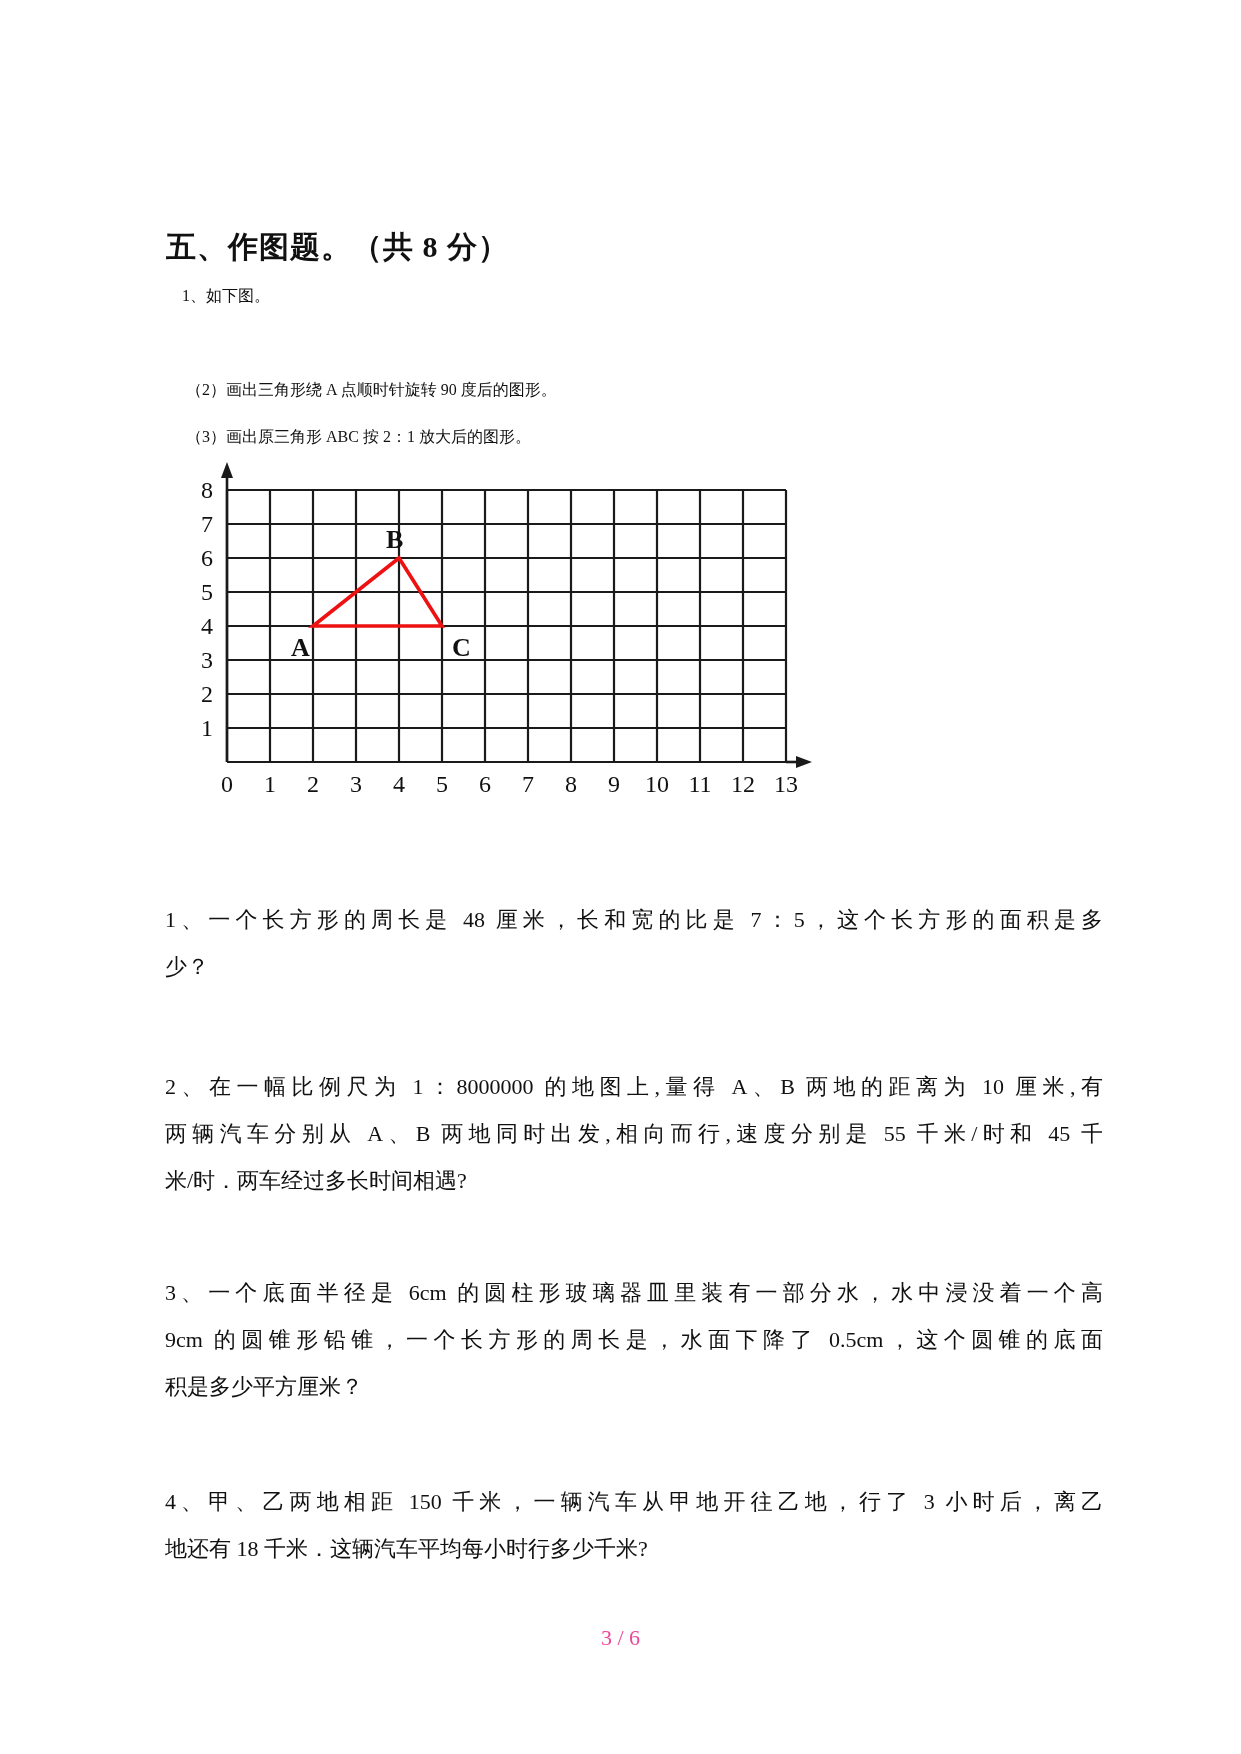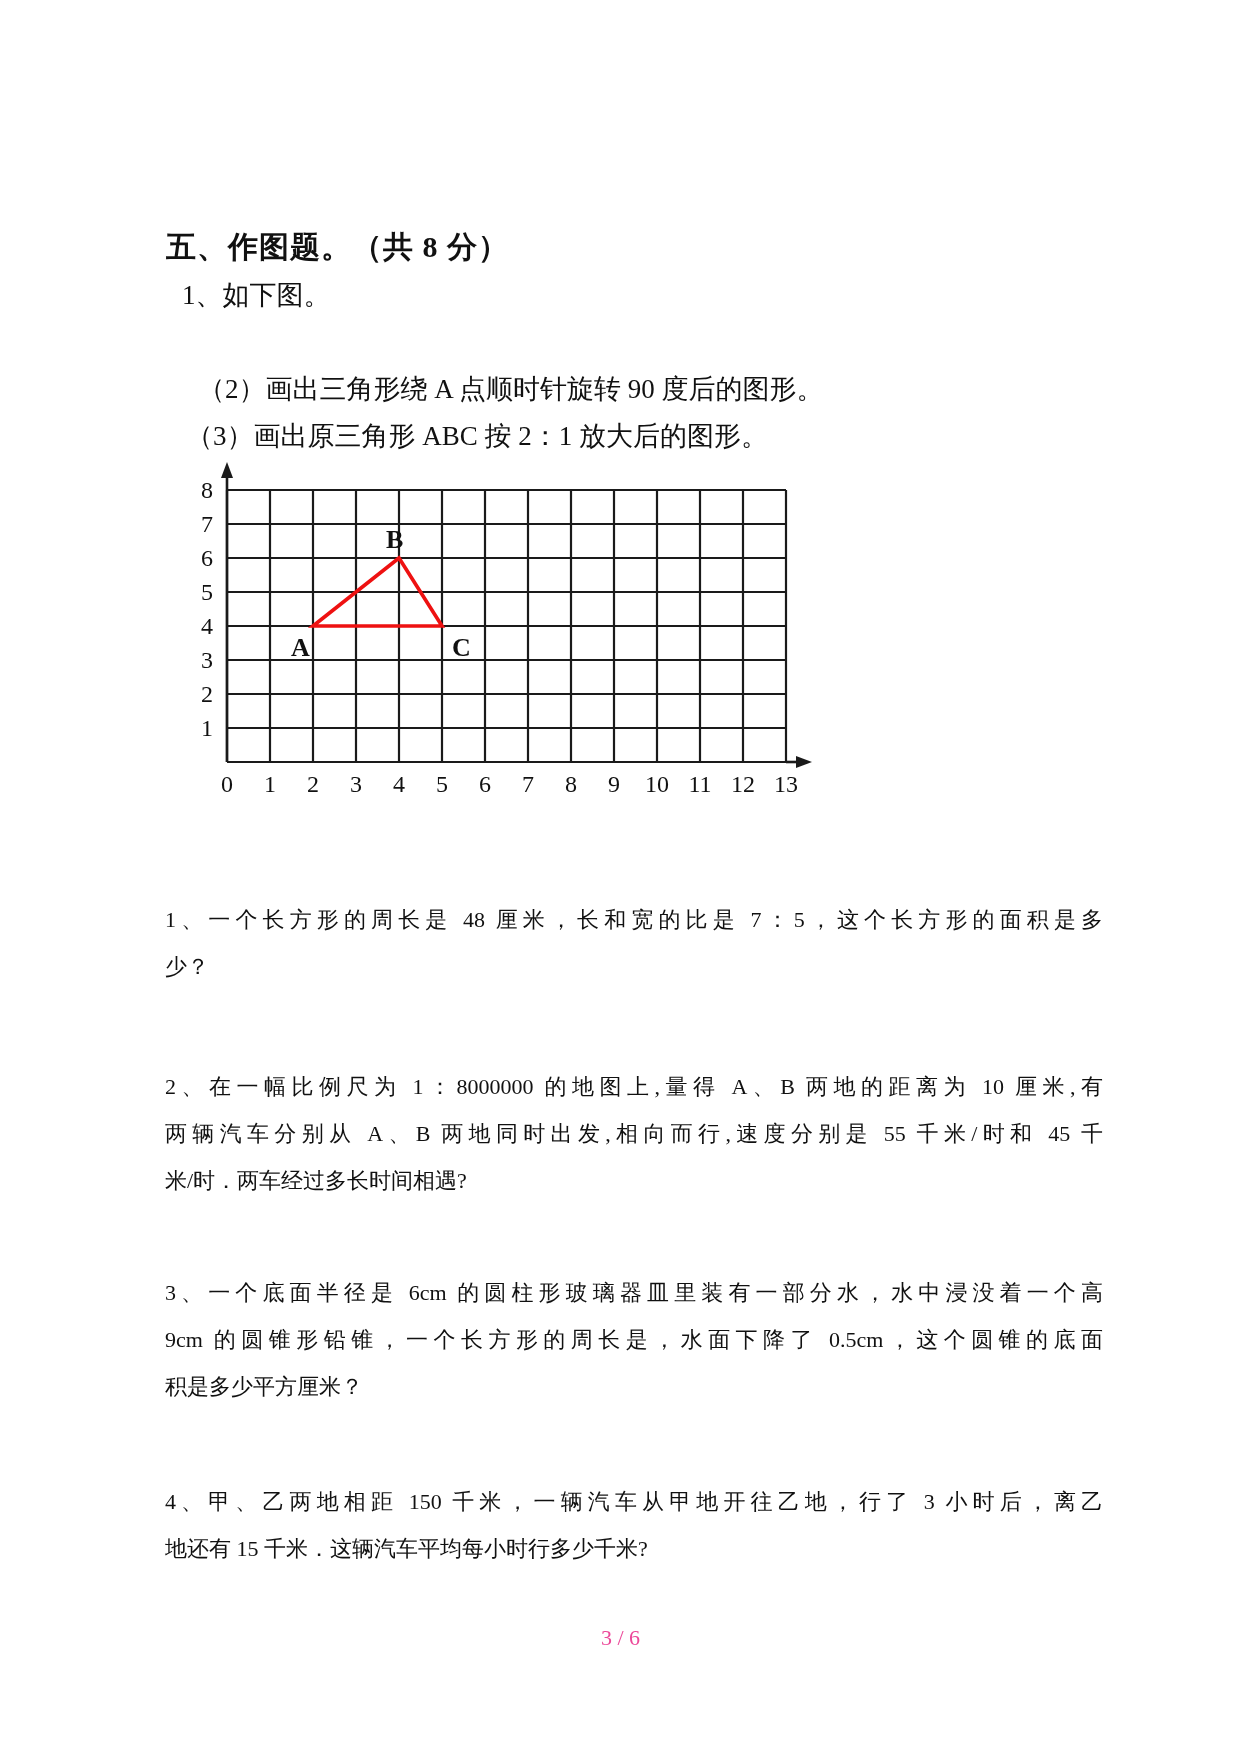--- a/index.html
+++ b/index.html
@@ -17,21 +17,21 @@
     position: absolute;
     left: 166px;
     font-size: 30px;
     font-weight: bold;
     line-height: 40px;
     letter-spacing: 1px;
     white-space: nowrap;
   }
   .line {
     position: absolute;
-    font-size: 27px;
+    font-size: 16px;
     line-height: 47px;
     white-space: nowrap;
   }
   .figure { position: absolute; left: 190px; top: 436px; width: 640px; height: 378px; }
   .problem {
     position: absolute;
     left: 165px;
     width: 938px;
     font-size: 22px;
     line-height: 47px;
@@ -51,21 +51,21 @@
 </style>
 </head>
 <body>
 
 <div class="page">
 
   <div class="sec-title" style="top:227px;">五、作图题。（共 8 分）</div>
 
   <div class="line" style="left:182px; top:272px;">1、如下图。</div>
 
-  <div class="line" style="left:198px; top:366px;">（2）画出三角形绕 A 点顺时针旋转 90 度后的图形。</div>
+  <div class="line" style="left:186px; top:366px;">（2）画出三角形绕 A 点顺时针旋转 90 度后的图形。</div>
   <div class="line" style="left:186px; top:413px;">（3）画出原三角形 ABC 按 2：1 放大后的图形。</div>
 
   <div class="figure">
     <svg id="grid-svg" width="640" height="378">
         <line x1="37" y1="326" x2="596" y2="326" stroke="#1a1a1a" stroke-width="2.2"></line>
         <line x1="37" y1="292" x2="596" y2="292" stroke="#1a1a1a" stroke-width="2.2"></line>
         <line x1="37" y1="258" x2="596" y2="258" stroke="#1a1a1a" stroke-width="2.2"></line>
         <line x1="37" y1="224" x2="596" y2="224" stroke="#1a1a1a" stroke-width="2.2"></line>
         <line x1="37" y1="190" x2="596" y2="190" stroke="#1a1a1a" stroke-width="2.2"></line>
         <line x1="37" y1="156" x2="596" y2="156" stroke="#1a1a1a" stroke-width="2.2"></line>
@@ -132,18 +132,18 @@
   </div>
 
   <div class="problem" style="top:1269px;">
     <div class="pline fill">3、一个底面半径是 6cm 的圆柱形玻璃器皿里装有一部分水，水中浸没着一个高</div>
     <div class="pline fill">9cm 的圆锥形铅锥，一个长方形的周长是，水面下降了 0.5cm，这个圆锥的底面</div>
     <div class="pline">积是多少平方厘米？</div>
   </div>
 
   <div class="problem" style="top:1478px;">
     <div class="pline fill">4、甲、乙两地相距 150 千米，一辆汽车从甲地开往乙地，行了 3 小时后，离乙</div>
-    <div class="pline">地还有 15 千米．这辆汽车平均每小时行多少千米?</div>
+    <div class="pline">地还有 18 千米．这辆汽车平均每小时行多少千米?</div>
   </div>
 
   <div class="footer">3 / 6</div>
 
 </div>
 
 </body></html>

